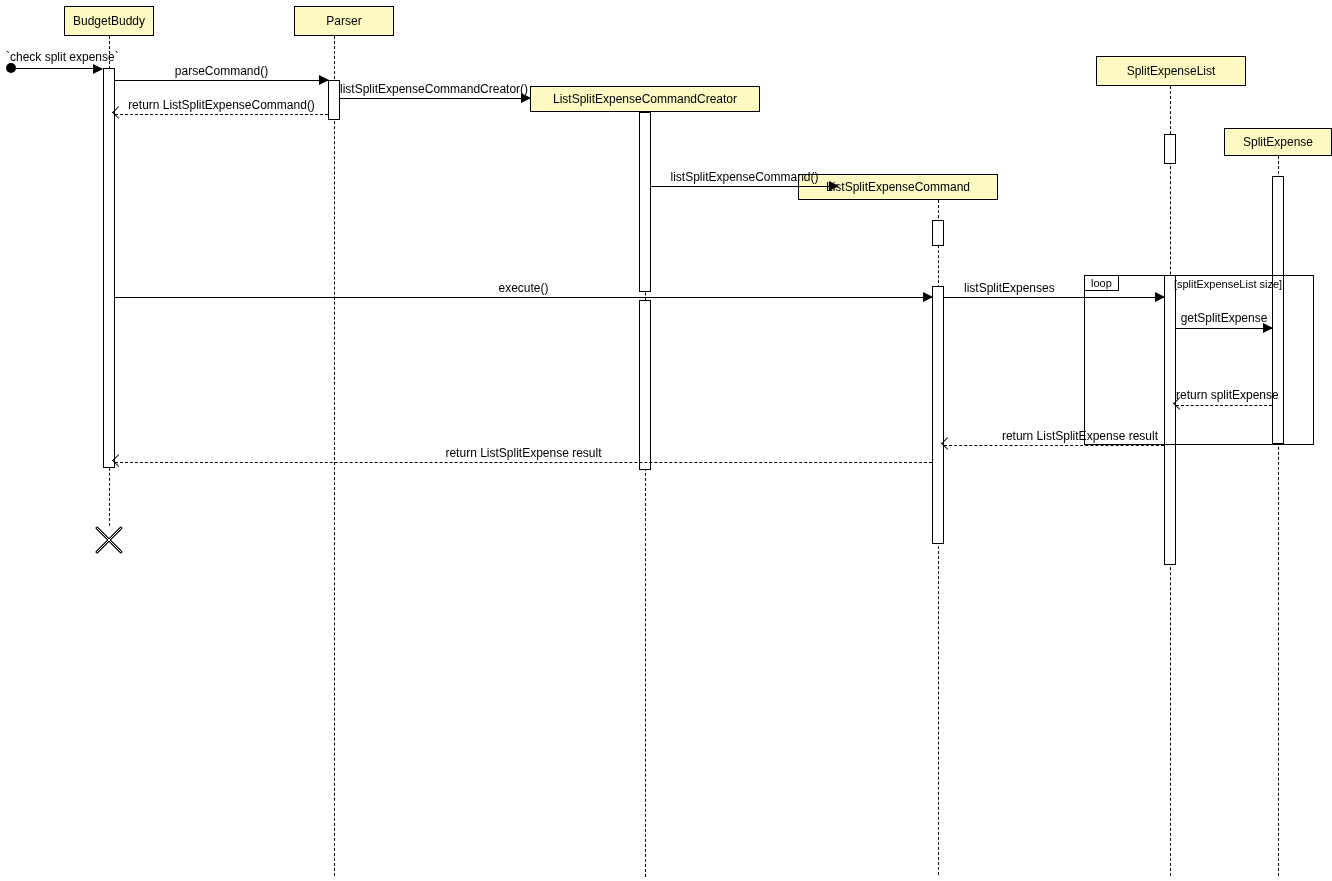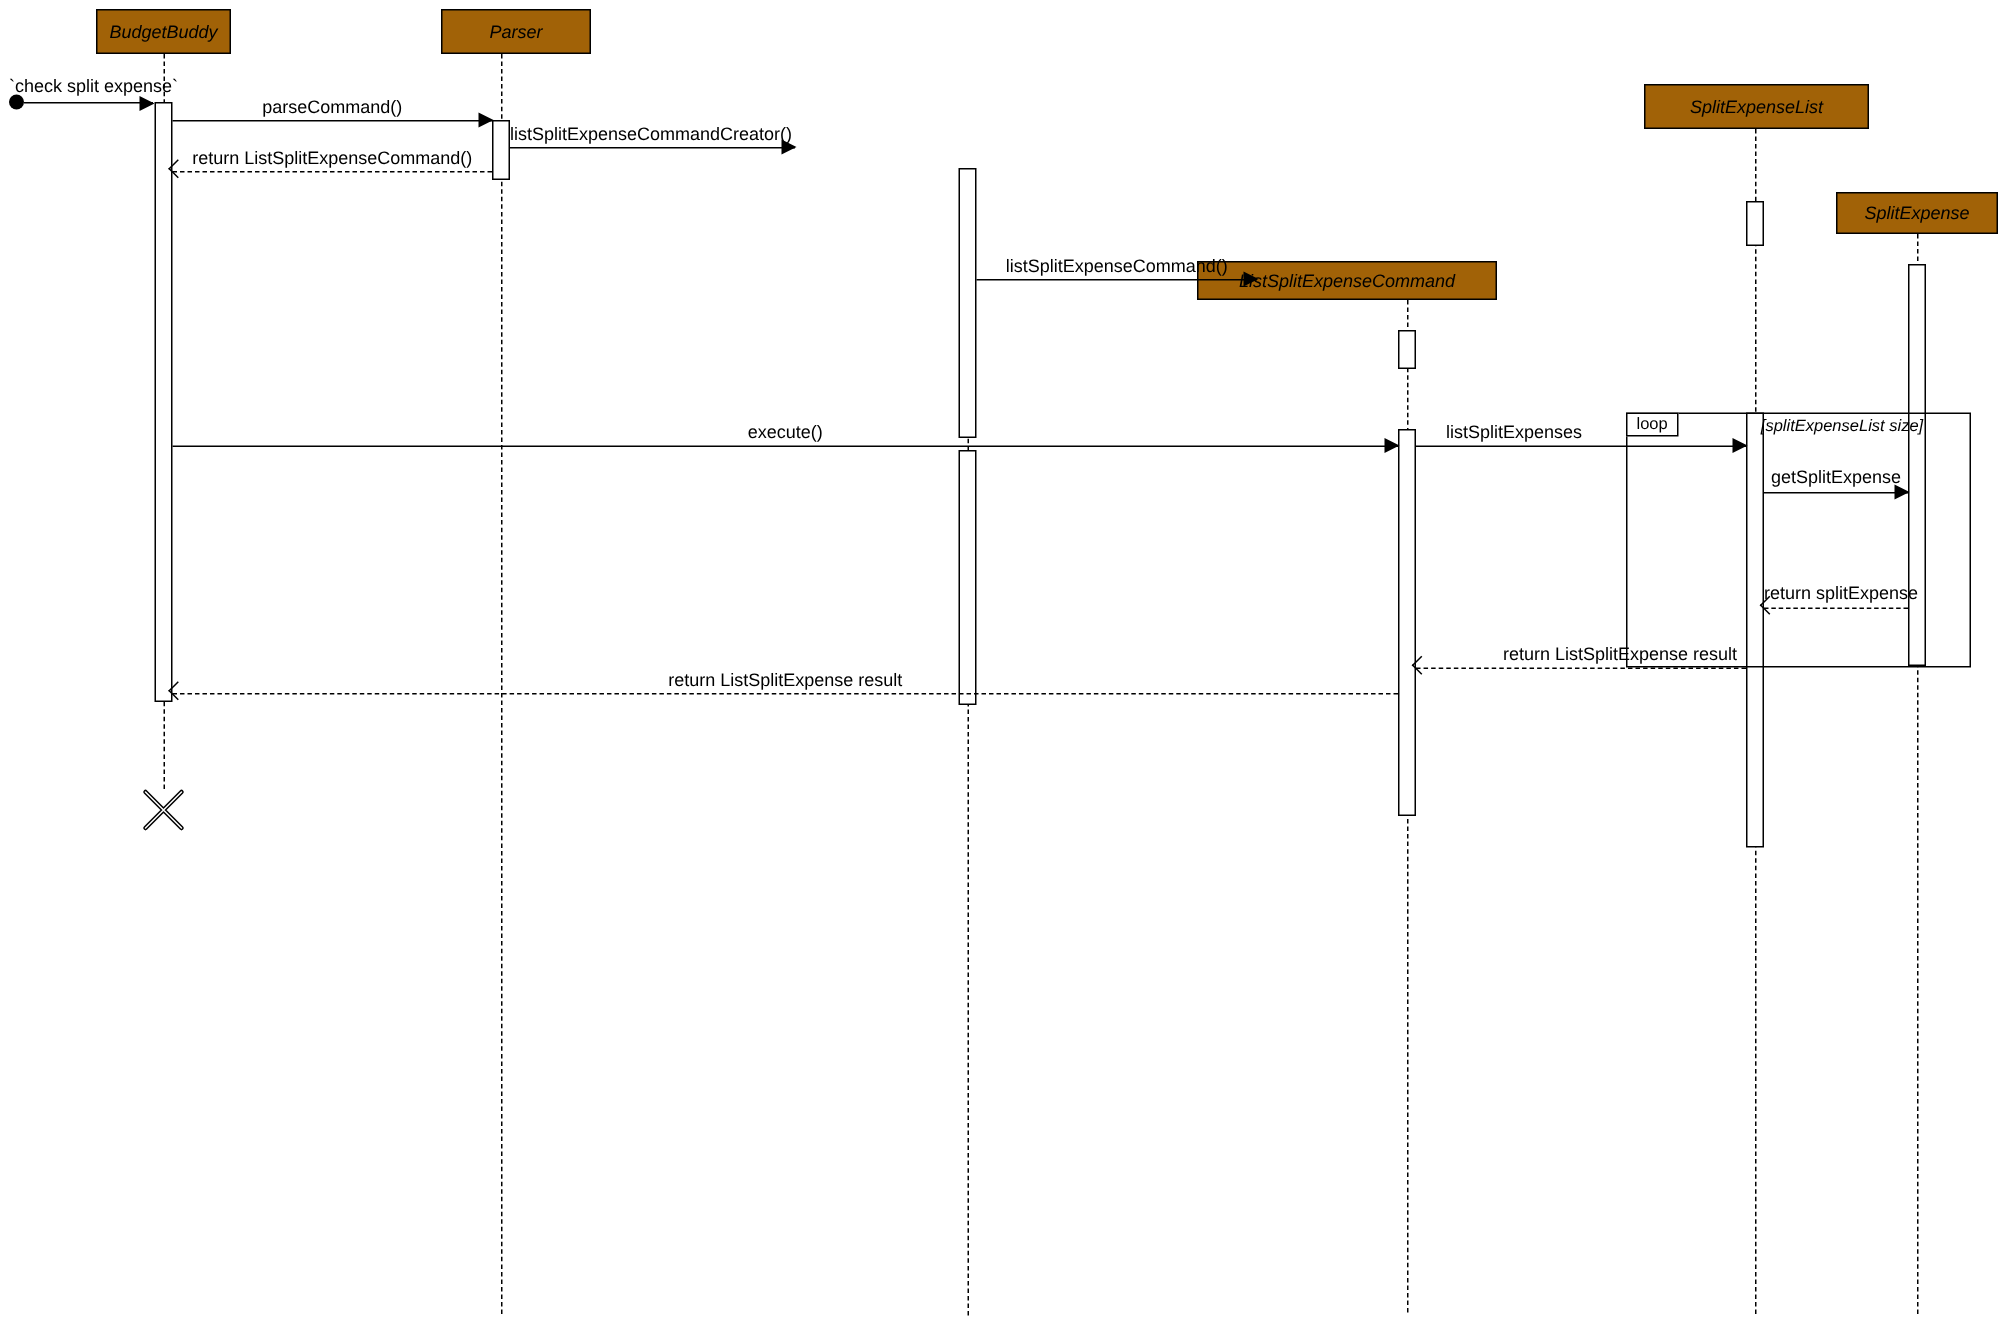--- a/index.html
+++ b/index.html
@@ -11,28 +11,27 @@
     color: #000;
   }
   .canvas {
     position: relative;
     width: 1332px;
     height: 881px;
   }
   .header-box {
     position: absolute;
     border: 1.5px solid #000;
-    background: #a16207;
+    background: #fef9c3;
     display: flex;
     align-items: center;
     justify-content: center;
     padding: 4px 20px;
     box-sizing: border-box;
     white-space: nowrap;
-    font-style: italic;
   }
   .lifeline {
     position: absolute;
     width: 0;
     border-left: 1.5px dashed #000;
   }
   .activation {
     position: absolute;
     background: #fff;
     border: 1.5px solid #000;
@@ -112,41 +111,41 @@
     border: 1.5px solid #000;
     background: #fff;
     padding: 1px 6px;
     font-size: 11px;
   }
   .loop-cond {
     position: absolute;
     font-size: 11px;
     text-align: center;
     white-space: nowrap;
-    font-style: italic;
   }
   .destroy {
     position: absolute;
     width: 30px; height: 30px;
   }
   .destroy svg { display:block; }
 </style>
 </head>
 <body>
 
 <div class="canvas">
 
   <span class="start-label" style="left:6px; top:50px;">`check split expense`</span>
   <div class="start-dot" style="left:6px; top:63px;"></div>
   <div class="start-line" style="left:16px; top:68px; width:86px;">
     <div class="start-arrow"></div>
   </div>
 
   <div class="header-box" style="left:64px; top:6px; width:90px; height:30px;">BudgetBuddy</div>
   <div class="header-box" style="left:294px; top:6px; width:100px; height:30px;">Parser</div>
+  <div class="header-box" style="left:530px; top:86px; width:230px; height:26px;">ListSplitExpenseCommandCreator</div>
   <div class="header-box" style="left:798px; top:174px; width:200px; height:26px;">ListSplitExpenseCommand</div>
   <div class="header-box" style="left:1096px; top:56px; width:150px; height:30px;">SplitExpenseList</div>
   <div class="header-box" style="left:1224px; top:128px; width:108px; height:28px;">SplitExpense</div>
 
   <div class="lifeline" style="left:109px; top:36px; height:490px;"></div>
   <div class="lifeline" style="left:334px; top:36px; height:840px;"></div>
   <div class="lifeline" style="left:645px; top:112px; height:765px;"></div>
   <div class="lifeline" style="left:938px; top:200px; height:675px;"></div>
   <div class="lifeline" style="left:1170px; top:86px; height:790px;"></div>
   <div class="lifeline" style="left:1278px; top:156px; height:720px;"></div>

